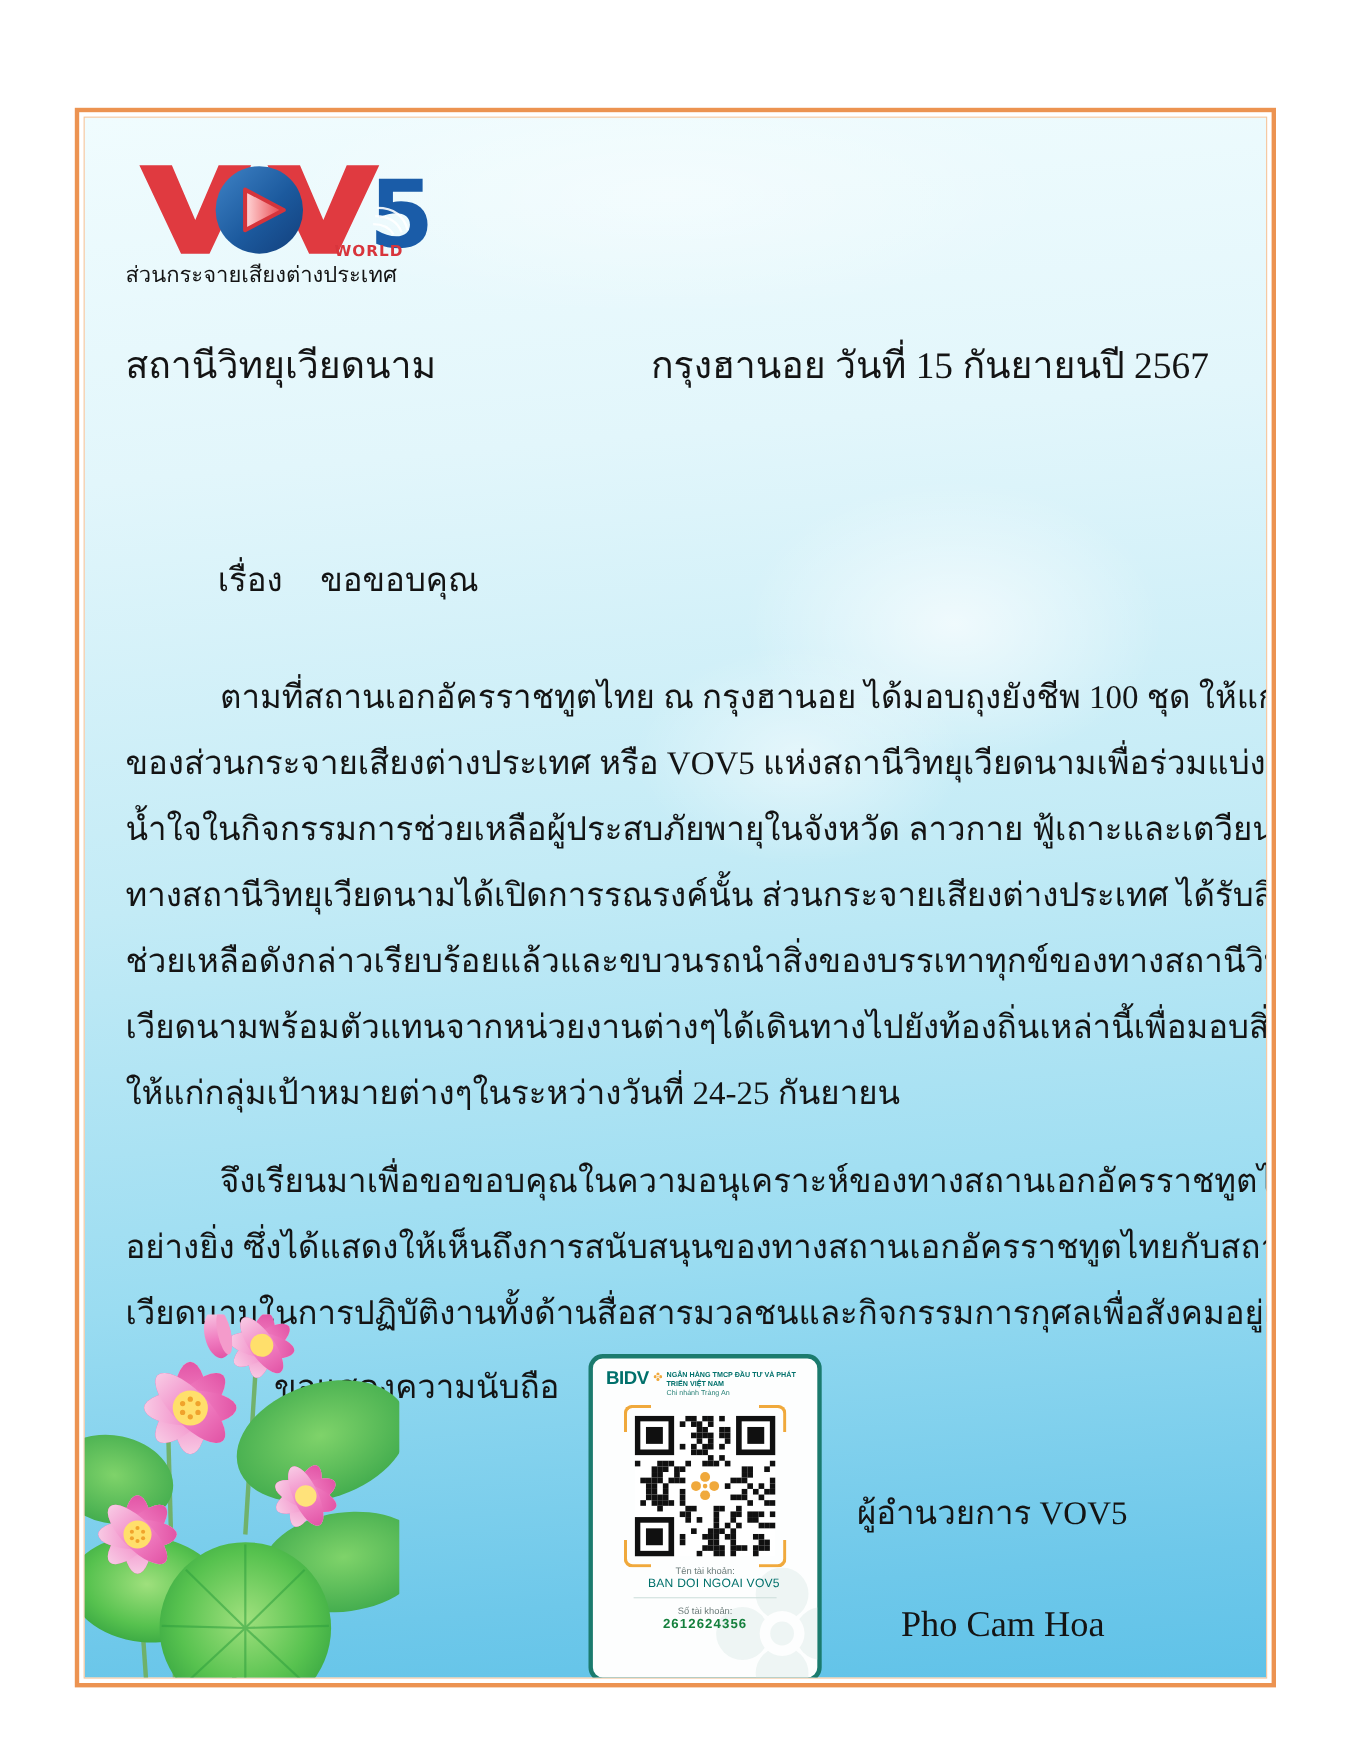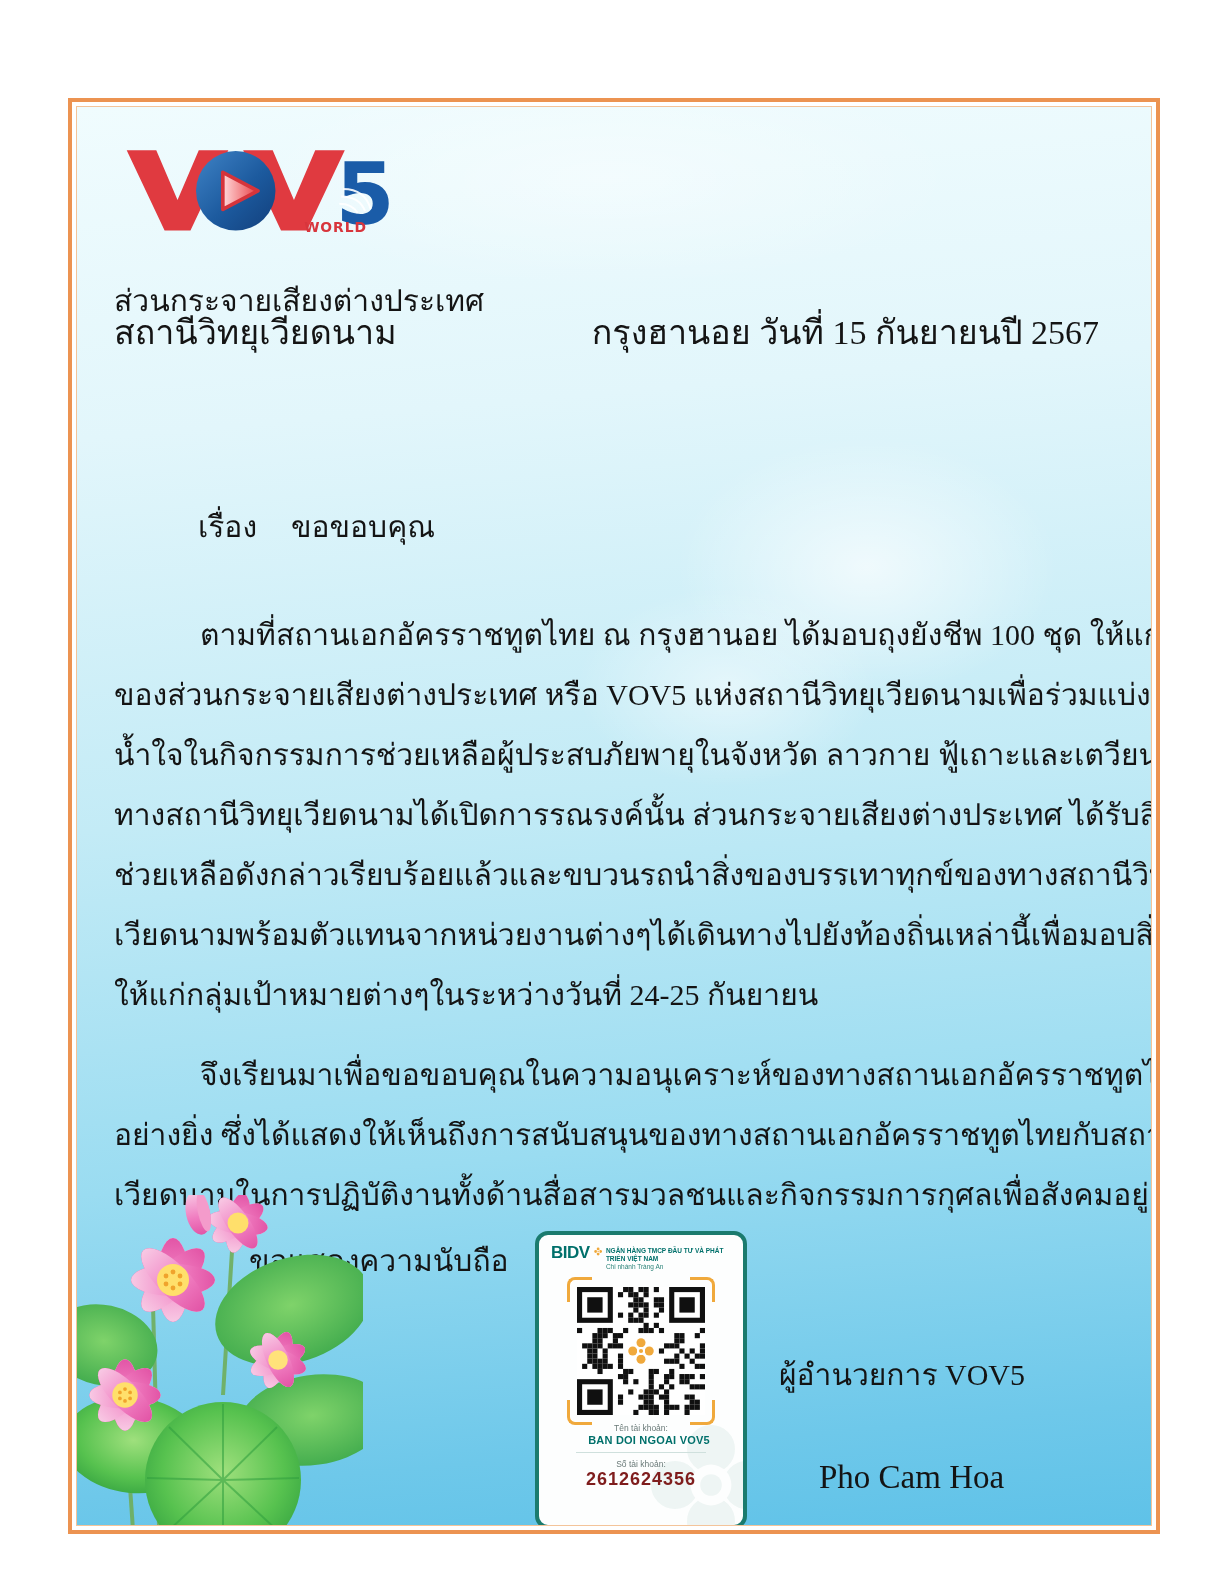--- a/index.html
+++ b/index.html
@@ -16,21 +16,21 @@
     position:relative;width:100%;height:100%;overflow:hidden;box-sizing:border-box;
     border:1px solid #f4c49a;
     background:linear-gradient(175deg,#f0fcfe 0%,#e2f6fb 22%,#c3ebf6 48%,#9adcf1 72%,#6ec8ea 92%,#5fc2e8 100%);
   }
   .glow{position:absolute;border-radius:50%;pointer-events:none;}
   .glow1{left:600px;top:330px;width:380px;height:260px;background:radial-gradient(closest-side,rgba(255,255,255,.65),rgba(255,255,255,0));}
   .glow2{left:500px;top:480px;width:300px;height:200px;background:radial-gradient(closest-side,rgba(255,255,255,.5),rgba(255,255,255,0));}
   .glow3{left:180px;top:-40px;width:700px;height:220px;background:radial-gradient(closest-side,rgba(255,255,255,.4),rgba(255,255,255,0));}
 
   .logo{position:absolute;left:46px;top:34px;width:268px;height:96px;}
-  .dept{position:absolute;left:37px;top:126px;font-size:30px;margin-top:44px;}
+  .dept{position:absolute;left:37px;top:126px;font-size:20px;}
   .meta-row{position:absolute;left:37px;top:198px;width:985px;display:flex;justify-content:space-between;font-size:34px;}
   .subject{position:absolute;left:121px;top:350px;font-size:30px;margin-top:46px;}
   .subject .gap{display:inline-block;width:34px;}
   .salutation{position:absolute;left:121px;top:430px;font-size:30px;}
   .para{position:absolute;left:37px;width:992px;font-size:30px;}
   .para .line{line-height:60px;white-space:nowrap;}
   .para .line:first-child{text-indent:86px;}
   .para1{top:498px;}
   .para2{top:938px;}
   .closing{position:absolute;left:172px;top:1130px;font-size:30px;}
@@ -51,23 +51,23 @@
   .bank-branch{font-weight:normal;color:#2c8379;}
   .qr-wrap{position:relative;width:128px;height:128px;margin:16px auto 0 auto;}
   .qr-corner{position:absolute;width:22px;height:22px;border:3px solid #f0a93c;}
   .qr-corner.tl{left:-10px;top:-10px;border-right:none;border-bottom:none;border-top-left-radius:8px;}
   .qr-corner.tr{right:-10px;top:-10px;border-left:none;border-bottom:none;border-top-right-radius:8px;}
   .qr-corner.bl{left:-10px;bottom:-10px;border-right:none;border-top:none;border-bottom-left-radius:8px;}
   .qr-corner.br{right:-10px;bottom:-10px;border-left:none;border-top:none;border-bottom-right-radius:8px;}
   .qr-flower{position:absolute;left:50%;top:50%;transform:translate(-50%,-50%);}
   .acct{text-align:center;margin-top:8px;position:relative;z-index:2;}
   .acct-label{font-size:8.5px;color:#6a7a78;}
-  .acct-name{font-size:11px;font-weight:bold;color:#00706b;margin-top:1px;letter-spacing:.2px;padding-left:16px;}
+  .acct-name{font-size:11px;font-weight:normal;color:#00706b;margin-top:1px;letter-spacing:.2px;padding-left:16px;}
   .acct-div{width:130px;height:1px;background:#cfe0dd;margin:6px auto;}
-  .acct-num{font-size:18px;font-weight:bold;color:#7f1d1d;letter-spacing:1px;}
+  .acct-num{font-size:12px;font-weight:bold;color:#15803d;letter-spacing:1px;}
   .card-watermark{position:absolute;right:-28px;bottom:-20px;opacity:.45;z-index:1;}
 
   .lotus{position:absolute;left:-14px;top:1088px;}
   .t{color:#141414;}
 </style>
 </head>
 <body>
 
 <div class="sheet">
   <div class="inner">

